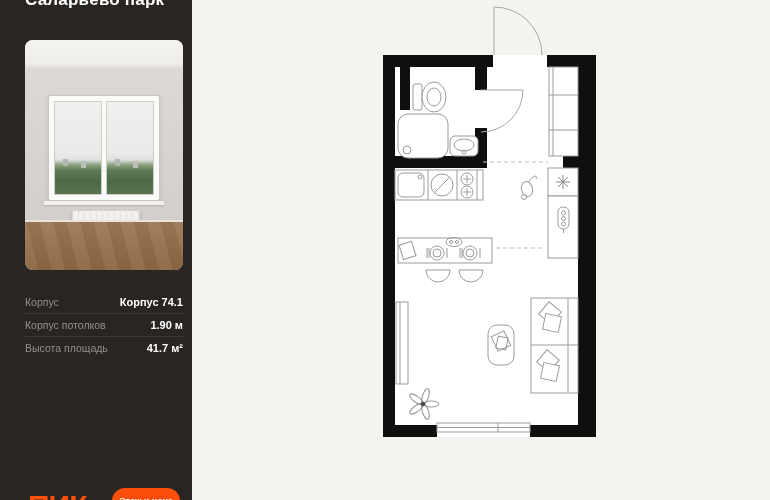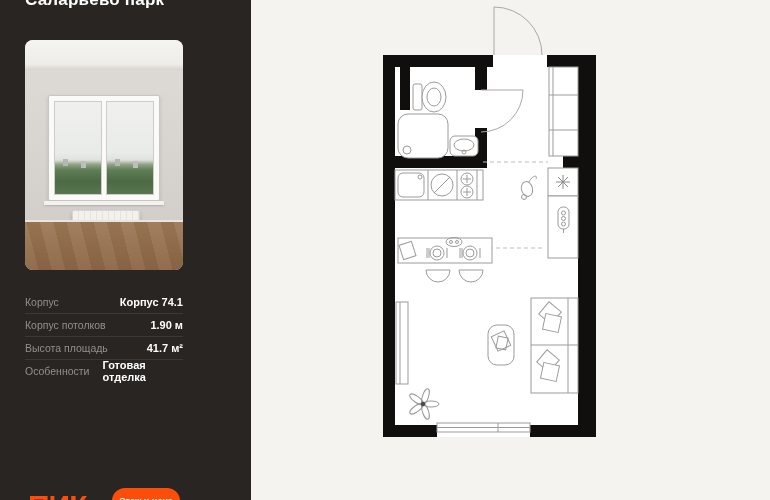--- a/index.html
+++ b/index.html
@@ -1,20 +1,20 @@
 <!DOCTYPE html>
 <html><head>
 <meta charset="utf-8">
 <style>
   html,body{margin:0;padding:0;}
   body{width:770px;height:500px;overflow:hidden;position:relative;
        font-family:"Liberation Sans", sans-serif;background:#f5f3f0;}
 
   
-  .sidebar{position:absolute;left:0;top:0;width:251px;height:500px;background:#292522;}
+  .sidebar{position:absolute;left:0;top:0;width:192px;height:500px;background:#292522;}
   .project-title{position:absolute;top:-10px;left:25px;margin:0;font-size:17px;font-weight:bold;
                  color:#ffffff;letter-spacing:.2px;white-space:nowrap;}
   
   .photo{position:absolute;left:25px;top:40px;width:158px;height:230px;border-radius:8px;
          overflow:hidden;background:#d9d5d1;}
   .photo .ceiling{position:absolute;left:0;top:0;right:0;height:30px;
         background:linear-gradient(180deg,#f6f4f1 0%,#efede9 80%,#d8d4d0 100%);}
   .photo .wall{position:absolute;left:0;top:30px;right:0;height:152px;
         background:linear-gradient(180deg,#ddd9d5 0%,#d7d3cf 60%,#d2ceca 100%);}
   .photo .window{position:absolute;left:23px;top:55px;width:112px;height:106px;
@@ -36,21 +36,21 @@
         background:repeating-linear-gradient(76deg,#c9b299 0 13px,#bba184 13px 26px),
                    linear-gradient(180deg,#cdb69d,#b79c80);
         background-blend-mode:multiply;border-top:2px solid #e9e6e2;}
 
   
   .specs{position:absolute;left:25px;top:291px;width:158px;}
   .spec-row{display:flex;justify-content:space-between;align-items:center;height:22px;
             border-bottom:1px solid #3c3833;}
   .spec-row:last-child{border-bottom:none;}
   .spec-label{color:#938f8a;font-size:10.5px;}
-  .spec-value{color:#ffffff;font-size:11px;font-weight:bold;text-align:left;margin-left:13px;}
+  .spec-value{color:#ffffff;font-size:11px;font-weight:bold;text-align:right;margin-left:13px;}
 
   
   .pik-logo{position:absolute;left:28px;top:491px;margin:0;color:#fb4e0a;font-size:30px;
             font-weight:800;letter-spacing:-1px;line-height:1;}
   .cta{position:absolute;left:112px;top:488px;width:68px;height:26px;border:none;
        background:#fb4e0a;border-radius:13px;color:#ffffff;font-size:9px;font-weight:bold;
        font-family:"Liberation Sans",sans-serif;padding:0;line-height:13px;cursor:pointer;}
 
   
   .plan{position:absolute;left:370px;top:0;}
@@ -88,24 +88,20 @@
       <span class="spec-value">Корпус 74.1</span>
     </div>
     <div class="spec-row">
       <span class="spec-label">Корпус потолков</span>
       <span class="spec-value">1.90 м</span>
     </div>
     <div class="spec-row">
       <span class="spec-label">Высота площадь</span>
       <span class="spec-value">41.7 м²</span>
     </div>
-    <div class="spec-row">
-      <span class="spec-label">Особенности</span>
-      <span class="spec-value">Готовая отделка</span>
-    </div>
   </div>
 
   <div class="pik-logo">ПИК</div>
   <button class="cta">Этаж и цена</button>
 </div>
 
 <svg class="plan" width="240" height="450" viewBox="0 0 240 450">
 
   <rect x="13" y="55" width="213" height="382" fill="#ffffff"></rect>
 

